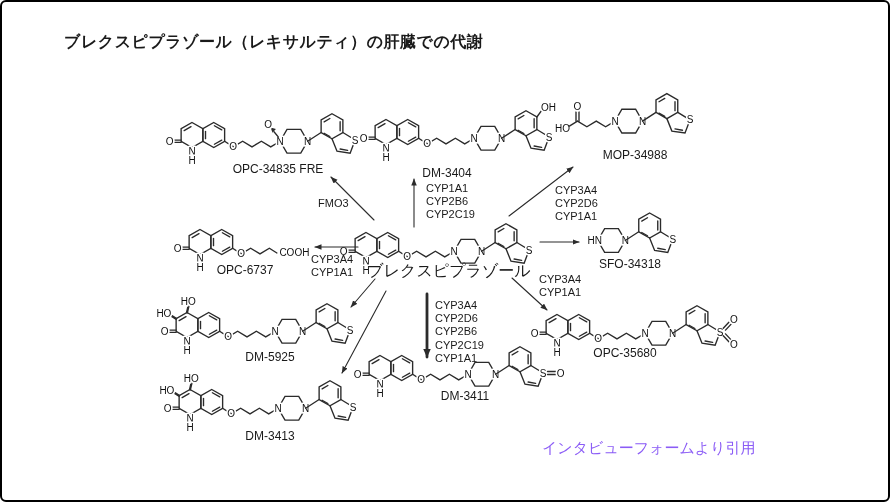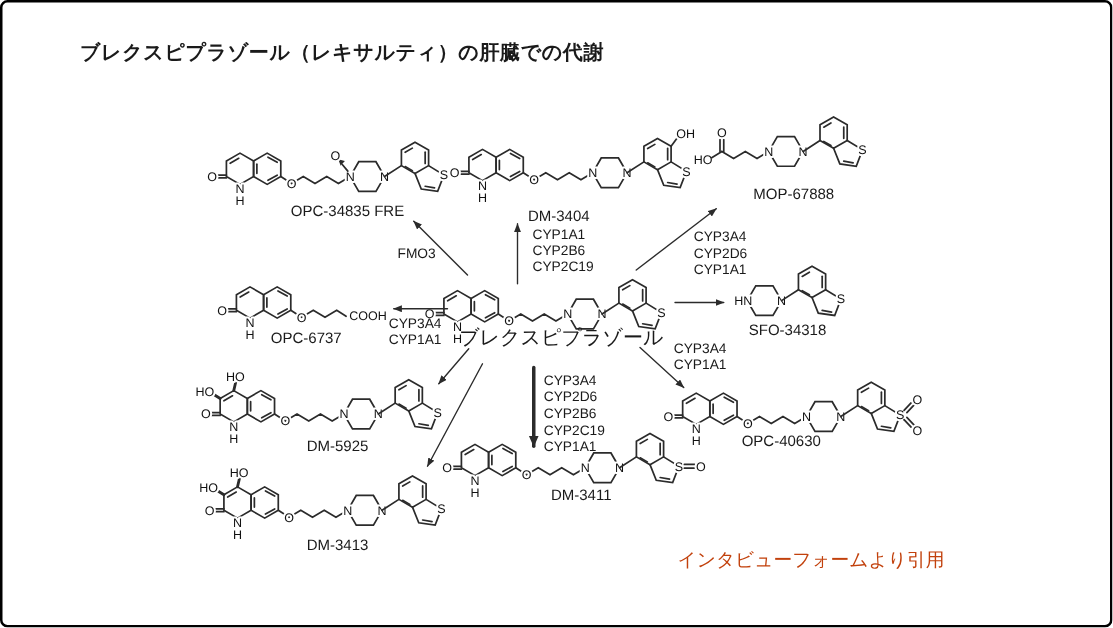--- a/index.html
+++ b/index.html
@@ -6,21 +6,21 @@
   .frame{
     position:relative;width:890px;height:502px;box-sizing:border-box;
     border:2px solid #000;border-radius:6px;background:#fff;overflow:hidden;
     font-family:"Liberation Sans",sans-serif;color:#1a1a1a;
   }
   .title{
     position:absolute;left:62px;top:30px;font-size:16px;font-weight:bold;
     letter-spacing:.5px;white-space:nowrap;
   }
   .citation{
-    position:absolute;left:540px;top:437px;font-size:15px;white-space:nowrap;color:#c2410c;
+    position:absolute;left:540px;top:437px;font-size:15px;white-space:nowrap;color:#8b5cf6;
   }
   svg.diagram{position:absolute;left:0;top:0;}
   svg text{
     font:8px "Liberation Sans",sans-serif;fill:#111;text-anchor:middle;
     paint-order:stroke;stroke:#fff;stroke-width:2.6px;stroke-linejoin:round;
   }
   svg text.ats{text-anchor:start;}
   .lbl{
     position:absolute;transform:translate(-50%,-50%);font-size:12px;font-weight:500;
     white-space:nowrap;color:#1a1a1a;
@@ -183,28 +183,28 @@
     <line x1="356" y1="245" x2="313" y2="245" marker-end="url(#ah)"></line>
     <line x1="538" y1="240" x2="577" y2="240" marker-end="url(#ah)"></line>
     <line x1="510" y1="276" x2="545" y2="308" marker-end="url(#ah)"></line>
     <line x1="425" y1="292" x2="425" y2="355" stroke-width="2.8" marker-end="url(#ah2)"></line>
     <line x1="373" y1="277" x2="349" y2="305" marker-end="url(#ah)"></line>
     <line x1="384" y1="289" x2="340" y2="371" marker-end="url(#ah)"></line>
   </svg>
 
   <div class="lbl" style="left:276px;top:167px">OPC-34835 FRE</div>
   <div class="lbl" style="left:445px;top:171px">DM-3404</div>
-  <div class="lbl" style="left:633px;top:153px">MOP-67888</div>
+  <div class="lbl" style="left:633px;top:153px">MOP-34988</div>
   <div class="lbl" style="left:243px;top:268px">OPC-6737</div>
   <div class="lbl jp" style="left:447px;top:269px">ブレクスピプラゾール</div>
   <div class="lbl" style="left:628px;top:262px">SFO-34318</div>
   <div class="lbl" style="left:268px;top:355px">DM-5925</div>
   <div class="lbl" style="left:268px;top:434px">DM-3413</div>
   <div class="lbl" style="left:463px;top:394px">DM-3411</div>
-  <div class="lbl" style="left:623px;top:351px">OPC-40630</div>
+  <div class="lbl" style="left:623px;top:351px">OPC-35680</div>
 
   <div class="enz" style="left:316px;top:195px">
     <div>FMO3</div>
   </div>
   <div class="enz" style="left:424px;top:180px">
     <div>CYP1A1</div>
     <div>CYP2B6</div>
     <div>CYP2C19</div>
   </div>
   <div class="enz" style="left:553px;top:182px">

